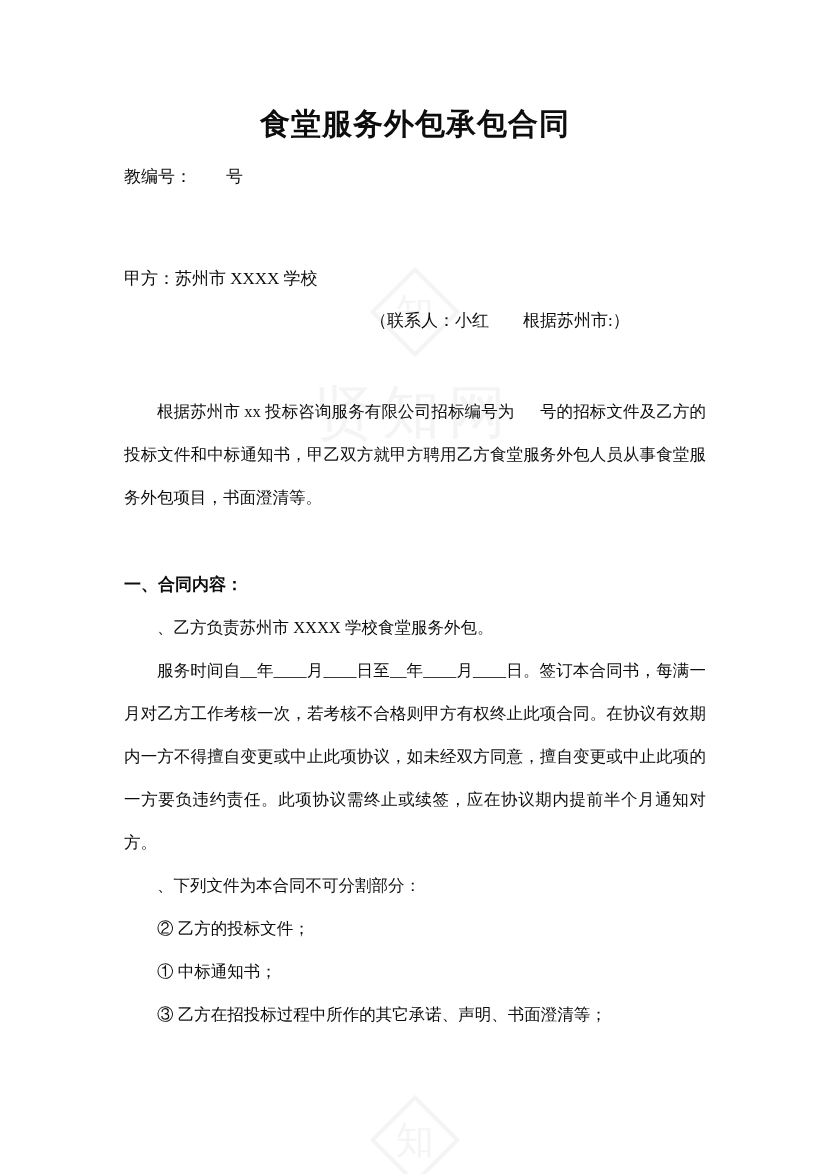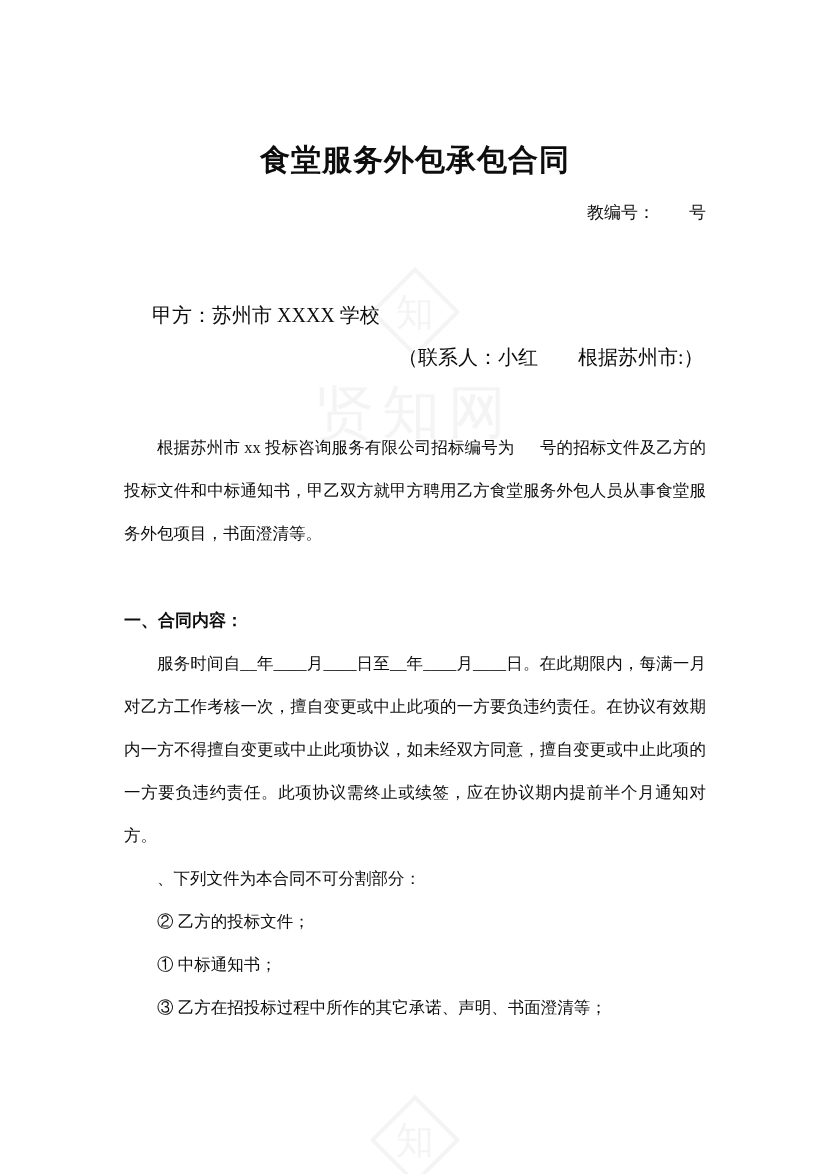--- a/index.html
+++ b/index.html
@@ -57,30 +57,28 @@
   .content { position: relative; z-index: 1; }
 
   .doc-title {
     font-family: "Liberation Sans", "DejaVu Sans", sans-serif;
     font-size: 30px;
     font-weight: bold;
     text-align: center;
     line-height: 40px;
     margin-bottom: 12px;
     letter-spacing: 1px;
-    margin-top: 36px;
   }
   .doc-number {
     font-size: 17px;
     line-height: 42px;
-    text-align: right;
     white-space: pre-wrap;
   }
 
-  .parties { margin-top: 60px; font-size: 20px; line-height: 42px; margin-left: 28px; }
+  .parties { margin-top: 60px; font-size: 17px; line-height: 42px; }
   .party-line { white-space: pre-wrap; }
   .contact-line { white-space: pre-wrap; margin-left: 246px; }
 
   .intro {
     margin-top: 48px;
     font-size: 16.5px;
     line-height: 43px;
     text-align: justify;
     text-indent: 2em;
     white-space: pre-wrap;
@@ -117,21 +115,22 @@
 
     <div class="parties">
       <div class="party-line">甲方：苏州市 XXXX 学校</div>
       <div class="contact-line">（联系人：小红        根据苏州市:）</div>
     </div>
 
     <p class="intro">根据苏州市 xx 投标咨询服务有限公司招标编号为      号的招标文件及乙方的投标文件和中标通知书，甲乙双方就甲方聘用乙方食堂服务外包人员从事食堂服务外包项目，书面澄清等。</p>
 
     <div class="section">
       <div class="section-heading">一、合同内容：</div>
-      <div class="clause">服务时间自__年____月____日至__年____月____日。在此期限内，每满一月对乙方工作考核一次，擅自变更或中止此项的一方要负违约责任。在协议有效期内一方不得擅自变更或中止此项协议，如未经双方同意，擅自变更或中止此项的一方要负违约责任。此项协议需终止或续签，应在协议期内提前半个月通知对方。</div>
+      <div class="clause">、乙方负责苏州市 XXXX 学校食堂服务外包。</div>
+      <div class="clause">服务时间自__年____月____日至__年____月____日。签订本合同书，每满一月对乙方工作考核一次，若考核不合格则甲方有权终止此项合同。在协议有效期内一方不得擅自变更或中止此项协议，如未经双方同意，擅自变更或中止此项的一方要负违约责任。此项协议需终止或续签，应在协议期内提前半个月通知对方。</div>
       <div class="clause">、下列文件为本合同不可分割部分：</div>
       <div class="list-item">② 乙方的投标文件；</div>
       <div class="list-item">① 中标通知书；</div>
       <div class="list-item">③ 乙方在招投标过程中所作的其它承诺、声明、书面澄清等；</div>
     </div>
 
   </div>
 </div>
 
 </body></html>

